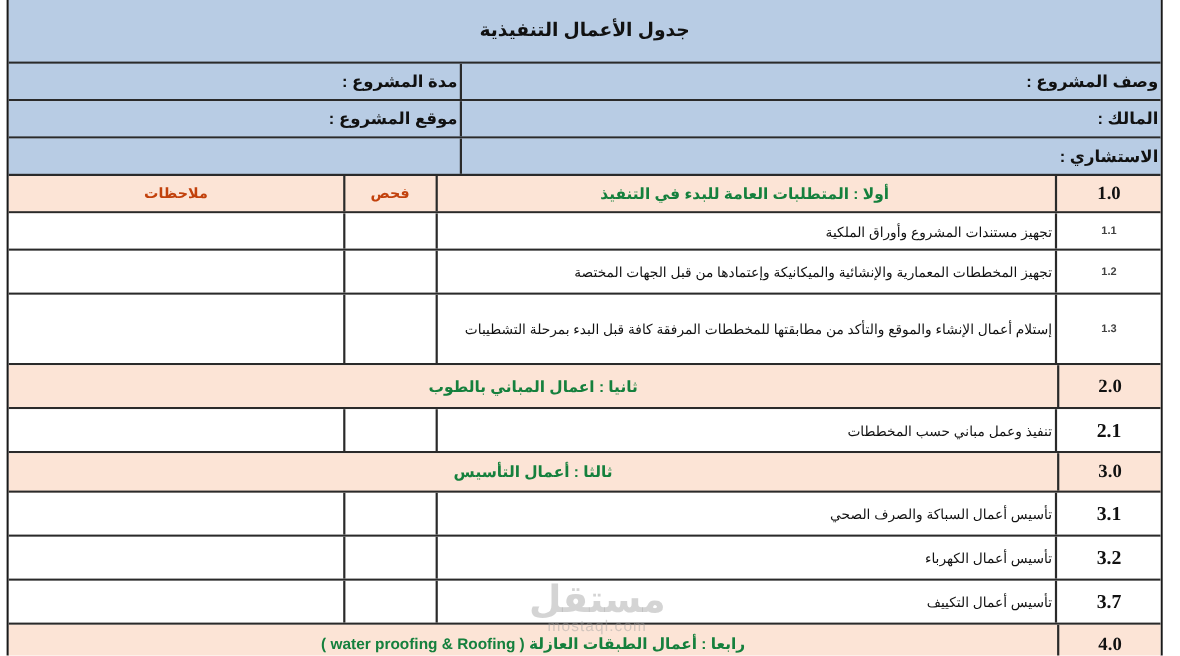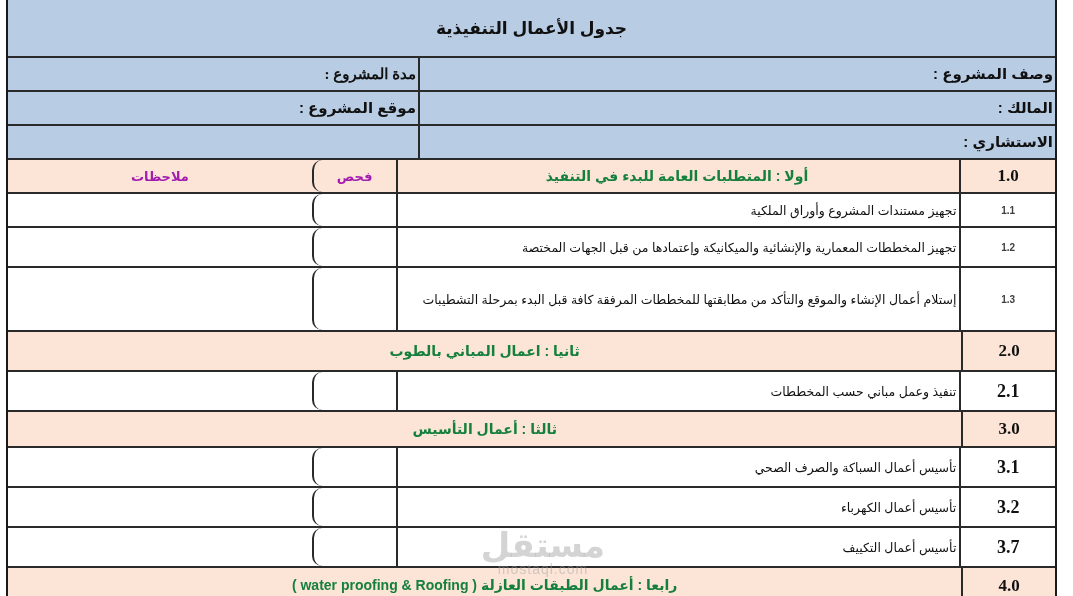--- a/index.html
+++ b/index.html
@@ -10,45 +10,45 @@
     .peach { background: #fce4d6; }
     .white { background: #ffffff; }
     .cell { box-sizing: border-box; display: flex; align-items: center; direction: rtl; border-left: 2px solid #2a2a2a; overflow: hidden; white-space: nowrap; }
     .cell:last-child { border-left: none; }
     .title-row { height: 58px; justify-content: center; align-items: center; }
     .title { font-weight: bold; font-size: 17px; color: #111; width: 100%; text-align: center; direction: rtl; display: flex; align-items: center; justify-content: center; }
     .info-row { height: 34px; }
     .info-label { font-weight: bold; font-size: 15px; color: #111; padding-right: 2px; }
     .c-num { width: 96px; justify-content: center; font-weight: bold; }
     .c-desc { width: 566px; padding-right: 3px; font-size: 12.5px; color: #111; }
-    .c-check { width: 84px; justify-content: center; border-radius: 10px; }
+    .c-check { width: 84px; justify-content: center; }
     .c-notes { width: 305px; justify-content: center; }
     .c-wide { width: 977px; justify-content: center; }
     .sec-title { font-weight: bold; font-size: 14px; color: #15803d; }
     .num-serif { font-family: "Liberation Serif", "DejaVu Serif", serif; font-size: 17px; color: #111; }
     .num-sans { font-family: "Liberation Sans", "DejaVu Sans", sans-serif; font-size: 10px; color: #404040; }
-    .hdr-text { font-weight: bold; font-size: 13px; color: #a21caf; }
+    .hdr-text { font-weight: bold; font-size: 13px; color: #c2410c; }
     .watermark { position: absolute; left: 468px; top: 528px; width: 150px; text-align: center; color: rgba(160,160,160,0.45); pointer-events: none; }
     .wm-ar { font-size: 34px; font-weight: bold; line-height: 34px; direction: rtl; text-align: center; }
     .wm-en { font-size: 14px; line-height: 14px; letter-spacing: 1px; }
   </style>
 </head>
 <body>
 
 <div class="sheet">
 
   <div class="row blue title-row">
     <div class="title">جدول الأعمال التنفيذية</div>
   </div>
 
   <div class="row blue info-row">
     <div class="cell" style="width:637px;">
       <span class="info-label">وصف المشروع :</span>
     </div>
-    <div class="cell" style="width:358px;font-family:Liberation Serif, serif;">
+    <div class="cell" style="width:358px;">
       <span class="info-label">مدة المشروع :</span>
     </div>
   </div>
 
   <div class="row blue info-row">
     <div class="cell" style="width:637px;">
       <span class="info-label">المالك :</span>
     </div>
     <div class="cell" style="width:410px;">
       <span class="info-label">موقع المشروع :</span>

